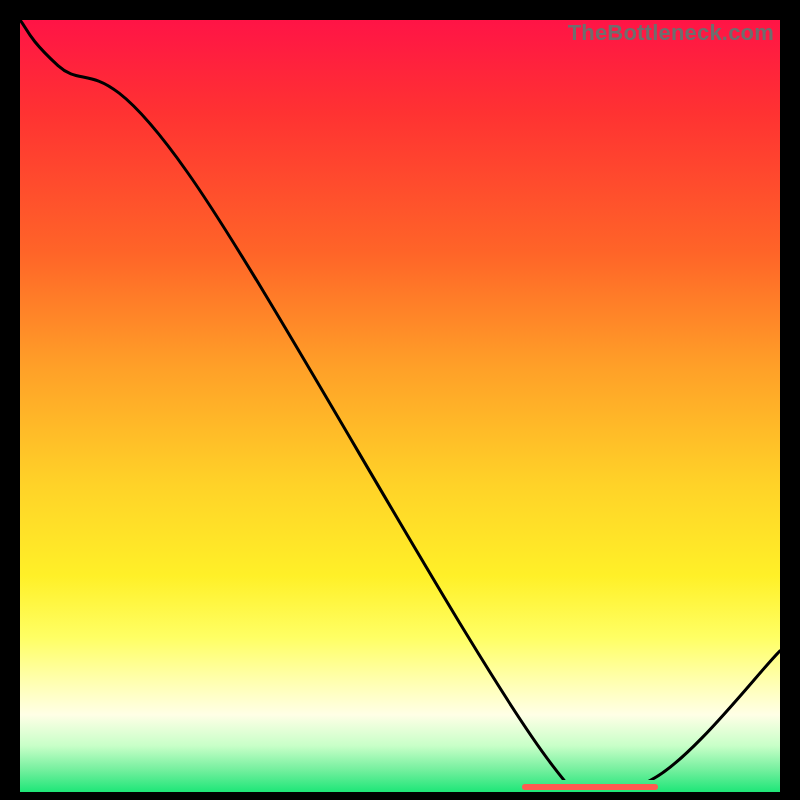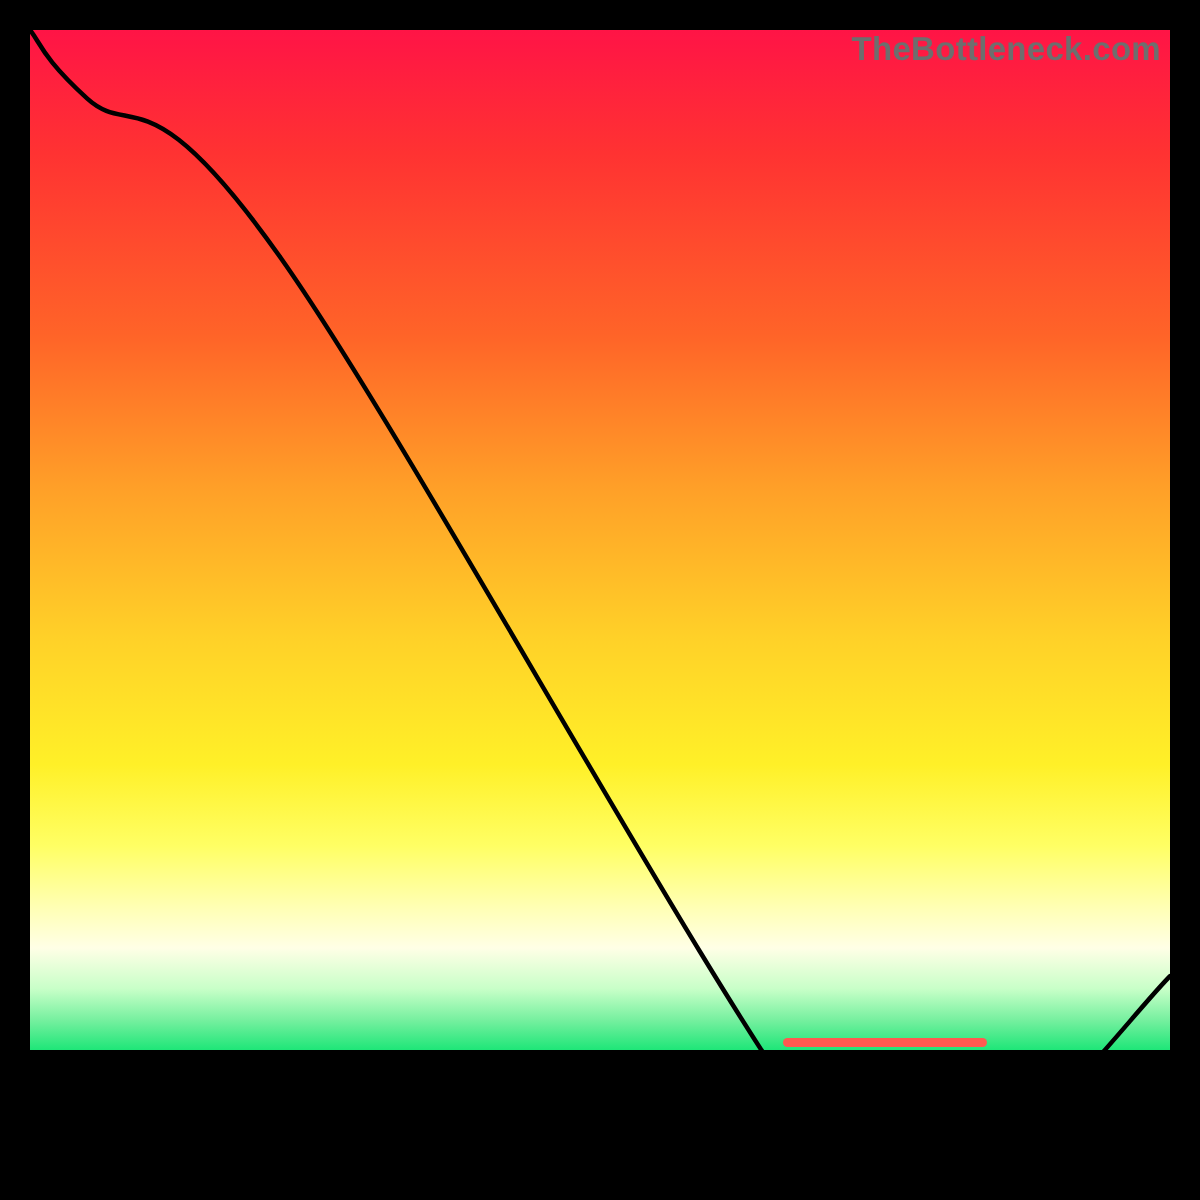--- a/index.html
+++ b/index.html
@@ -15,21 +15,21 @@
     position: relative;
     width: 800px;
     height: 800px;
     background: #000;
   }
   .plot {
     position: absolute;
     left: 20px;
     top: 20px;
     width: 760px;
-    height: 680px;
+    height: 772px;
     background: linear-gradient(to bottom,
       #ff1446 0%,
       #ff3232 12%,
       #ff6428 30%,
       #ffa028 45%,
       #ffd228 60%,
       #fff028 72%,
       #ffff64 80%,
       #ffffb4 86%,
       #ffffe6 90%,

